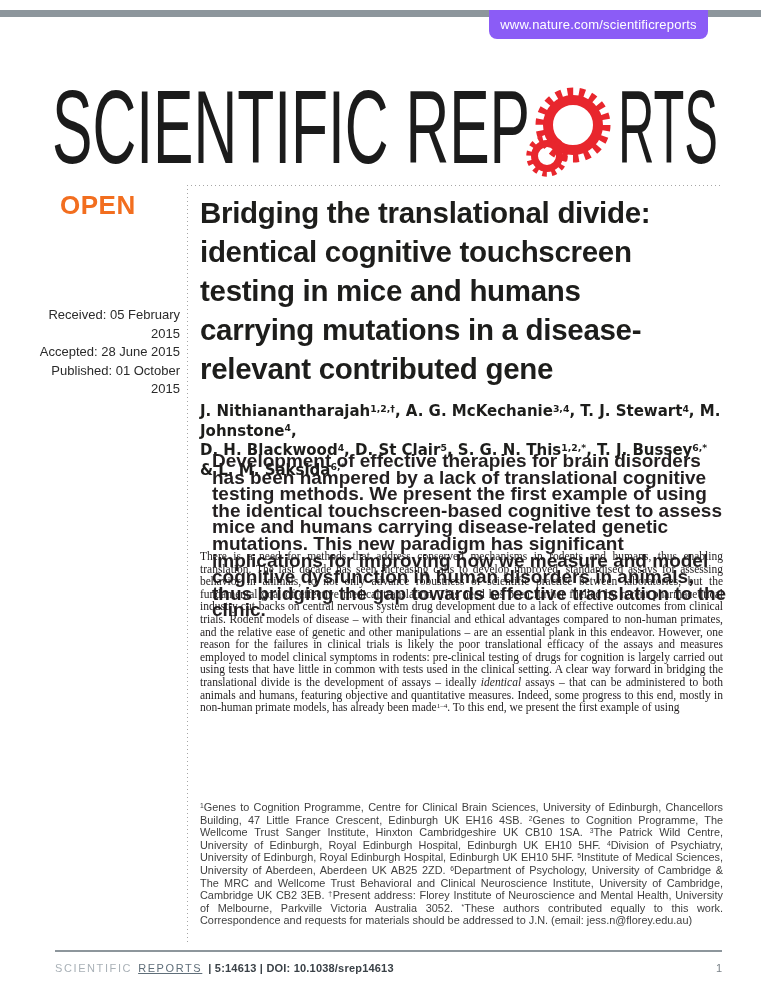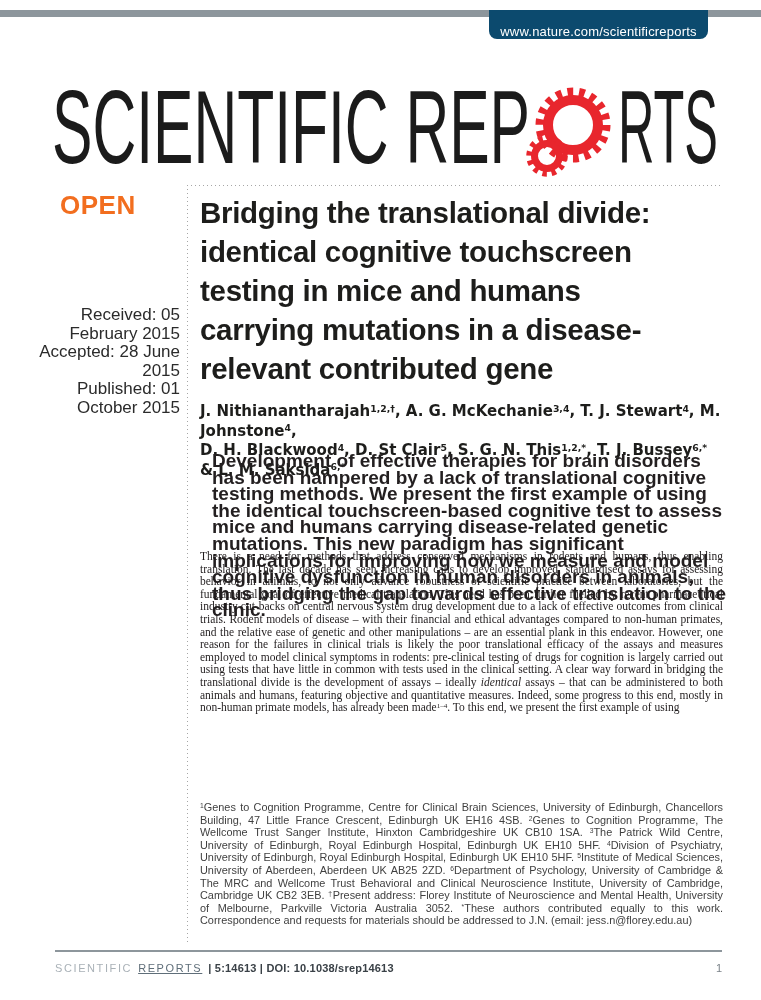--- a/index.html
+++ b/index.html
@@ -7,38 +7,38 @@
     position:relative;
     width:761px;height:1000px;
     background:#ffffff;
     font-family:"Liberation Sans",sans-serif;
     overflow:hidden;
   }
   
   .topstrip{position:absolute;left:0;top:10px;width:761px;height:7px;background:#8d969c;}
   .urltab{
     position:absolute;left:489px;top:10px;width:219px;height:29px;
-    background:#0c4a6e;border-radius:0 0 8px 8px;
+    background:#8b5cf6;border-radius:0 0 8px 8px;
     color:#ffffff;font-size:13px;letter-spacing:.2px;
-    display:flex;align-items:flex-end;justify-content:center;
+    display:flex;align-items:center;justify-content:center;
   }
   
   .logo{position:absolute;left:52px;top:68px;width:670px;height:112px;}
   .logo svg text{
     font-family:"Liberation Sans",sans-serif;
     font-weight:300;fill:#1b1b1b;
   }
   
   .open-badge{
     position:absolute;left:60px;top:190px;width:120px;
     color:#f26e1f;font-size:26px;font-weight:700;letter-spacing:.5px;
   }
   .dates{
     position:absolute;left:30px;top:306px;width:150px;text-align:right;
-    font-size:17px;line-height:18.5px;color:#2b2b2b;
+    font-size:13px;line-height:18.5px;color:#2b2b2b;
   }
   
   .vdotted{
     position:absolute;left:187px;top:185px;width:1px;height:760px;
     background-image:repeating-linear-gradient(to bottom,#a6a6a6 0 1px,transparent 1px 4px);
   }
   .hdotted{
     position:absolute;left:187px;top:185px;width:535px;height:1px;
     background-image:repeating-linear-gradient(to right,#a6a6a6 0 1px,transparent 1px 4px);
   }

